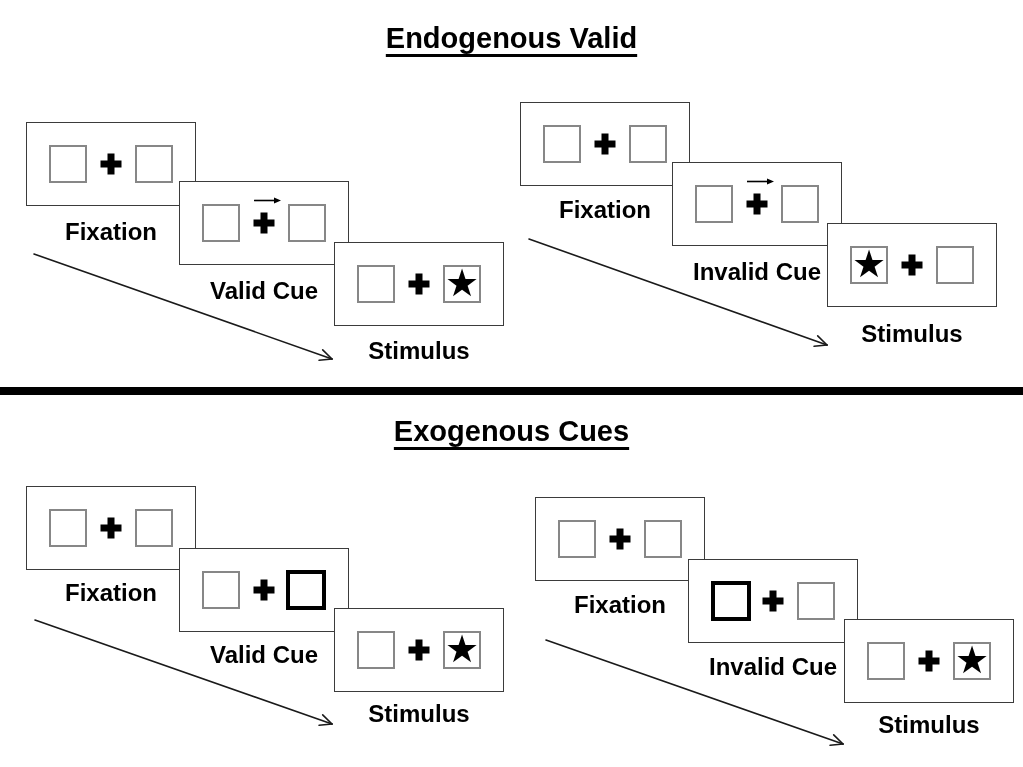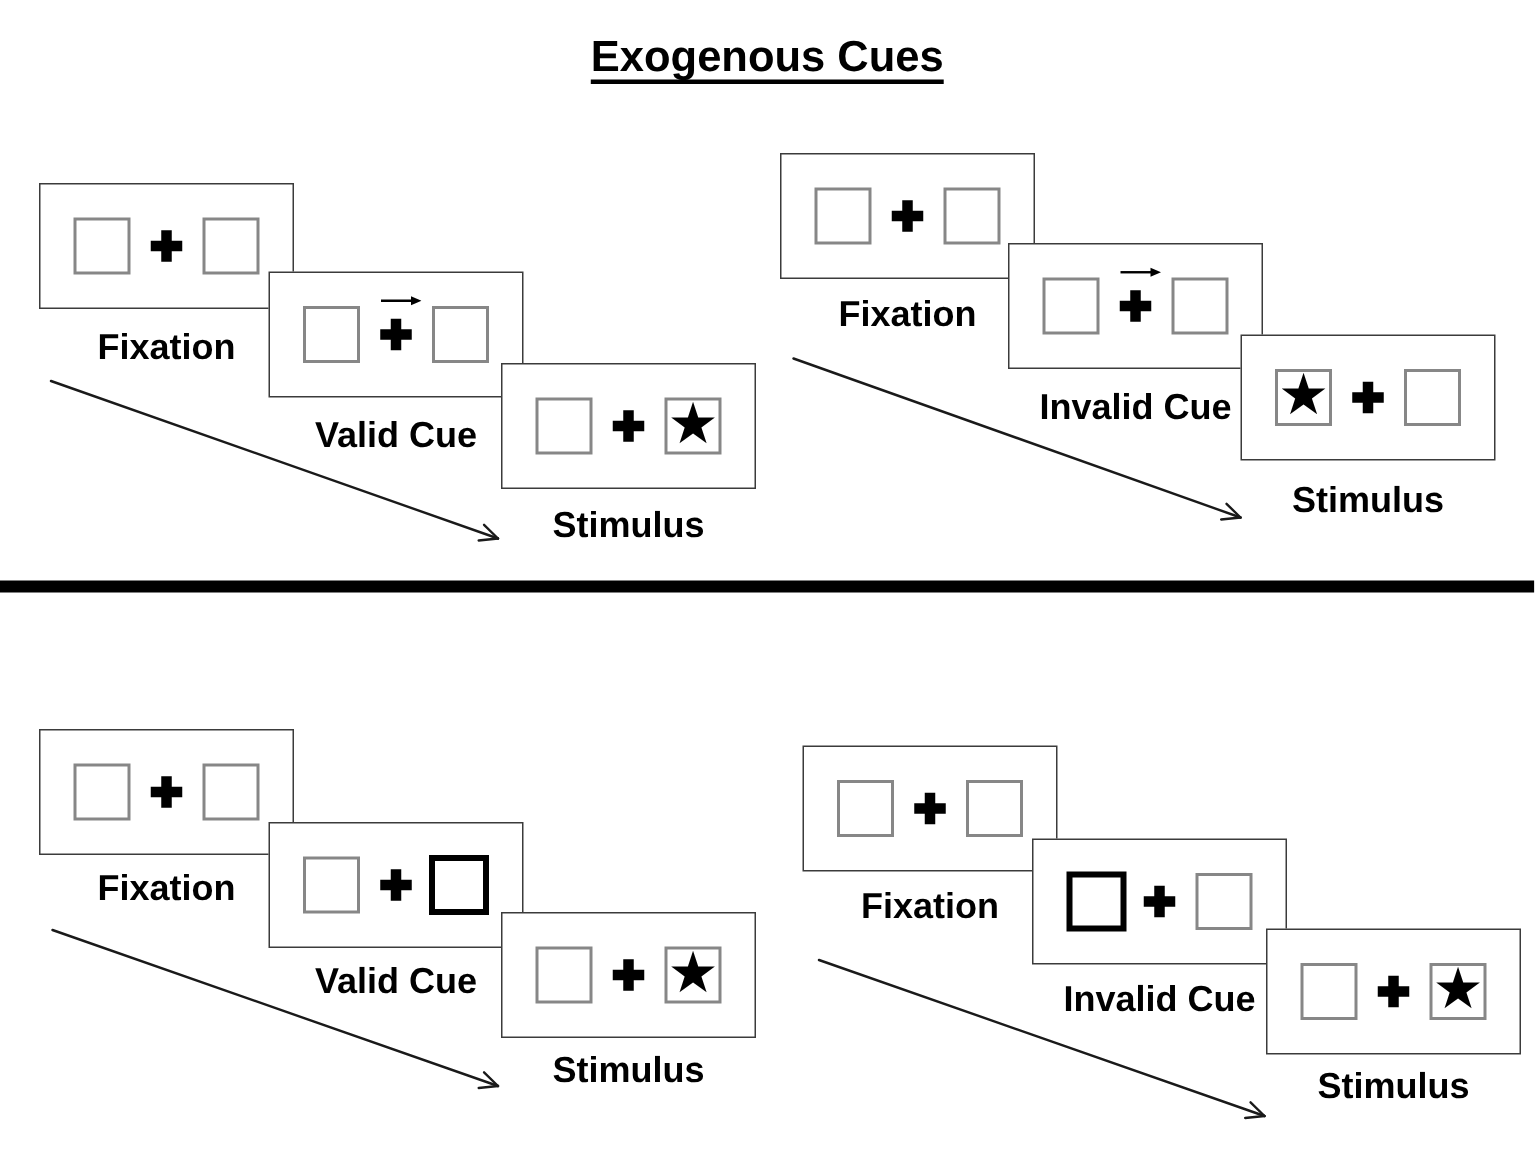--- a/index.html
+++ b/index.html
@@ -63,22 +63,23 @@
         <path d="M332,724 L319.1,725.3"></path>
         <path d="M332,724 L322.7,714.9"></path>
     </g>
     <g>
       <path d="M546,640 L843,744"></path>
         <path d="M843,744 L830.1,745.3"></path>
         <path d="M843,744 L833.7,734.9"></path>
     </g>
   </svg>
 
-  <div class="title endo">Exogenous Cues</div>
+  <div class="title endo">Endogenous Valid</div>
   <div class="divider"></div>
+  <div class="title exo">Exogenous Cues</div>
 
   <div class="panel z1" style="left:26px;top:122px;">
     <div class="sq left"></div>
     <div class="cross"></div>
     <div class="sq right"></div>
   </div>
   <div class="plabel" style="left:26px;top:218px;">Fixation</div>
 
   <div class="panel z2" style="left:179px;top:181px;">
     <div class="sq left"></div>

